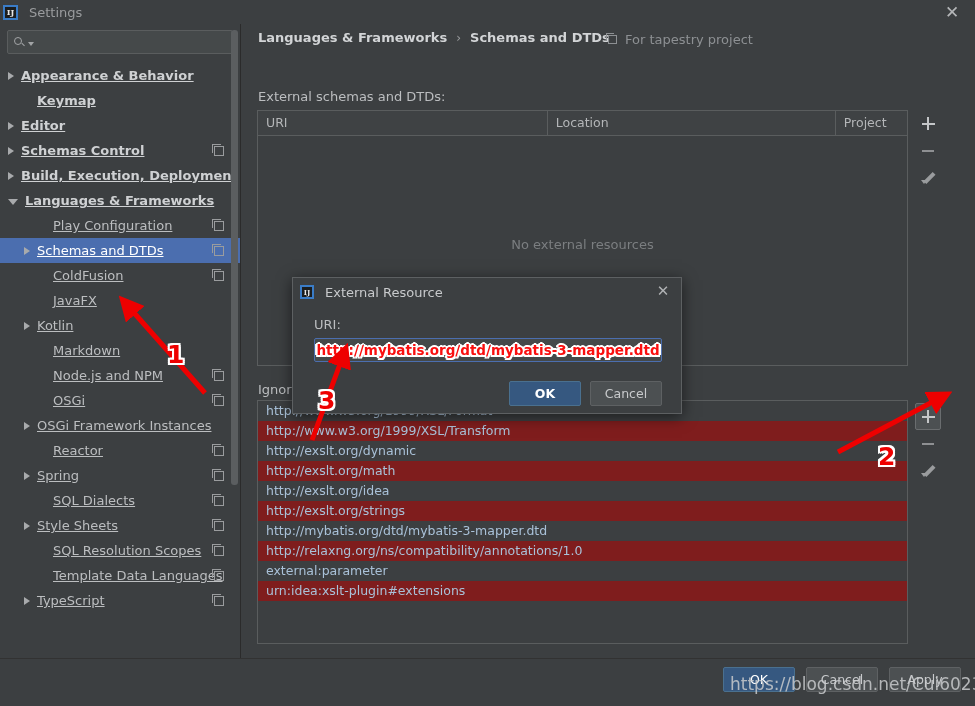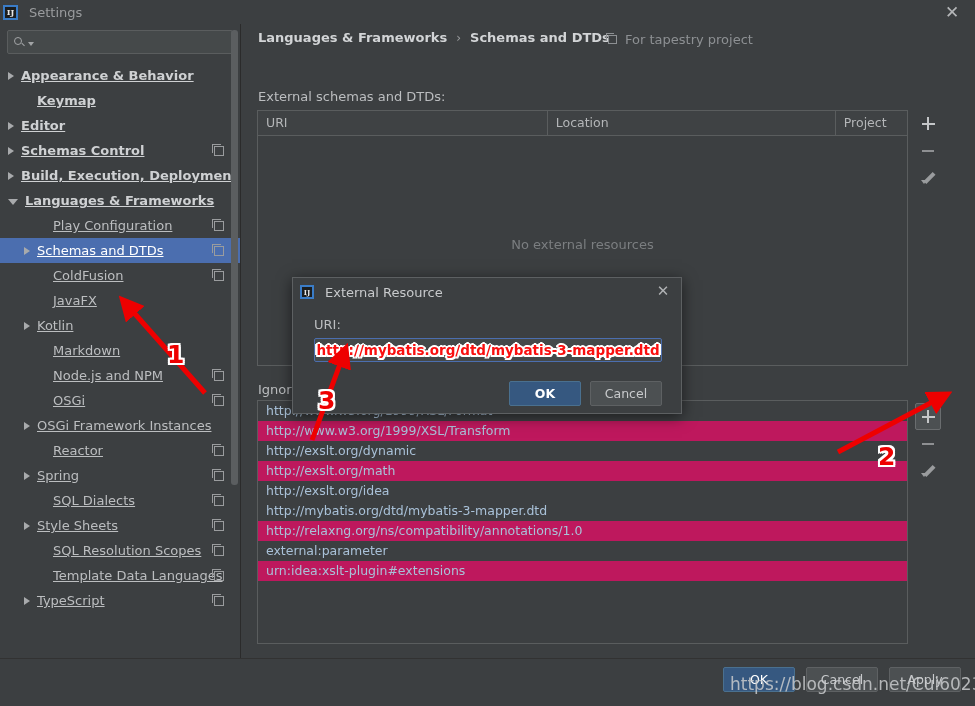--- a/index.html
+++ b/index.html
@@ -177,21 +177,21 @@
   }
   .list-outer {
     position: absolute; left: 15px; top: 376px; width: 651px; height: 244px;
     border: 1px solid #5a5d5e; background: #3c3f41; overflow: hidden;
   }
   .list-row {
     height: 20px; line-height: 20px; padding-left: 8px;
     color: #a9c1d8; font-size: 12.5px; white-space: nowrap;
   }
   .list-row.odd { background: #3c3f41; }
-  .list-row.even { background: #be185d; }
+  .list-row.even { background: #7f1d1d; }
 
   
   .bottombar {
     position: absolute; left: 0; top: 658px; width: 975px; height: 48px;
     background: #3c3f41; border-top: 1px solid #323232;
   }
   .btn {
     position: absolute; top: 8px; height: 25px; width: 72px;
     font-size: 12.5px; border-radius: 2px; cursor: pointer;
     display: flex; align-items: center; justify-content: center;
@@ -474,20 +474,21 @@
     </div>
 
     <div class="ignored-label">Ignored schemas and DTDs:</div>
 
     <div class="list-outer" id="ignored-list">
         <div class="list-row odd">http://www.w3.org/1999/XSL/Format</div>
         <div class="list-row even">http://www.w3.org/1999/XSL/Transform</div>
         <div class="list-row odd">http://exslt.org/dynamic</div>
         <div class="list-row even">http://exslt.org/math</div>
         <div class="list-row odd">http://exslt.org/idea</div>
+        <div class="list-row even">http://exslt.org/strings</div>
         <div class="list-row odd">http://mybatis.org/dtd/mybatis-3-mapper.dtd</div>
         <div class="list-row even">http://relaxng.org/ns/compatibility/annotations/1.0</div>
         <div class="list-row odd">external:parameter</div>
         <div class="list-row even">urn:idea:xslt-plugin#extensions</div>
       </div>
 
     <div class="sidetools lower">
       <div class="tool-btn hl">
           <span class="plus-glyph"></span>
         </div>

